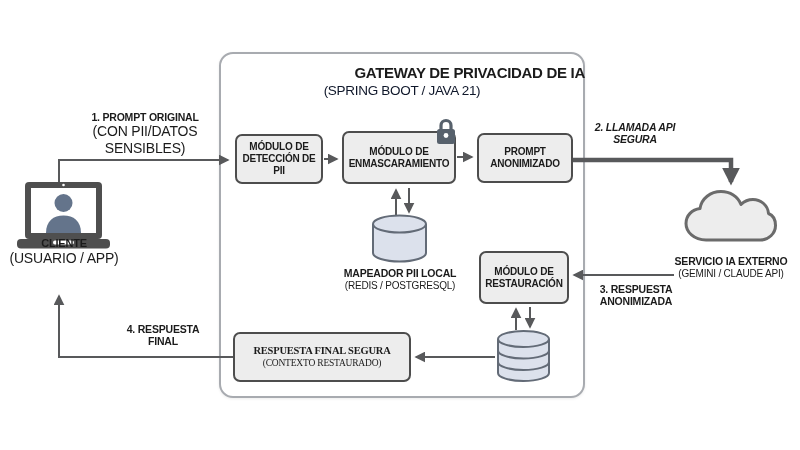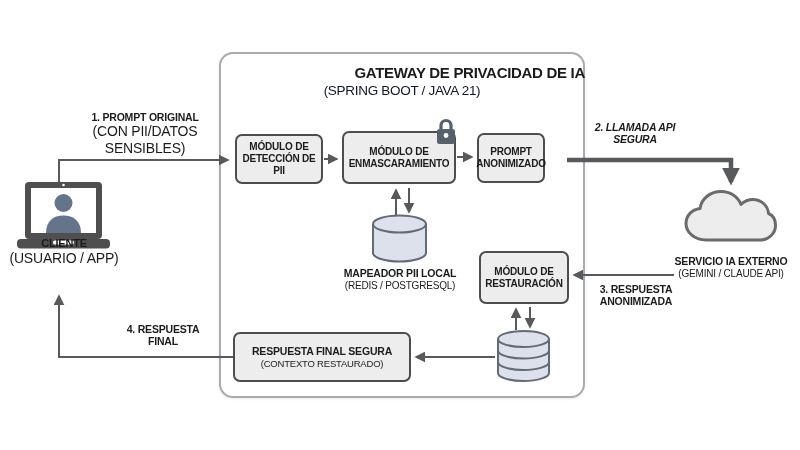--- a/index.html
+++ b/index.html
@@ -30,23 +30,23 @@
   .box {
     position:absolute; display:flex; align-items:center; justify-content:center;
     background:#ededed; border:2px solid #4d4d4d; border-radius:7px;
     font-weight:bold; font-size:10px; letter-spacing:-0.2px; text-align:center;
     line-height:1.2; color:#1b1b1b; padding:2px;
   }
   .ml { white-space:pre-line; }
 
   .box-pii    { left:235px; top:134px; width:88px;  height:50px; }
   .box-mask   { left:342px; top:131px; width:114px; height:53px; }
-  .box-prompt { left:477px; top:133px; width:68px;  height:50px; }
+  .box-prompt { left:477px; top:133px; width:96px;  height:50px; }
   .box-rest   { left:479px; top:251px; width:90px;  height:53px; }
-  .box-final  { left:233px; top:332px; width:178px; height:50px; flex-direction:column; }
+  .box-final  { left:233px; top:332px; width:178px; height:50px; flex-direction:column;font-family:Liberation Serif, serif; }
   .box-final .main { font-size:10.5px; }
   .box-final .sub  { font-weight:normal; font-size:9.5px; }
 
   .flow-label {
     position:absolute; text-align:center; font-weight:bold; font-size:10.5px;
     letter-spacing:-0.2px; line-height:1.18; color:#1b1b1b;
   }
   .flow-label .sub { font-weight:normal; font-size:14px; }
   .lbl-step1 { left:83px;  top:111px; width:124px; }
   .lbl-step2 { left:587px; top:121px; width:96px;font-style:italic; }

